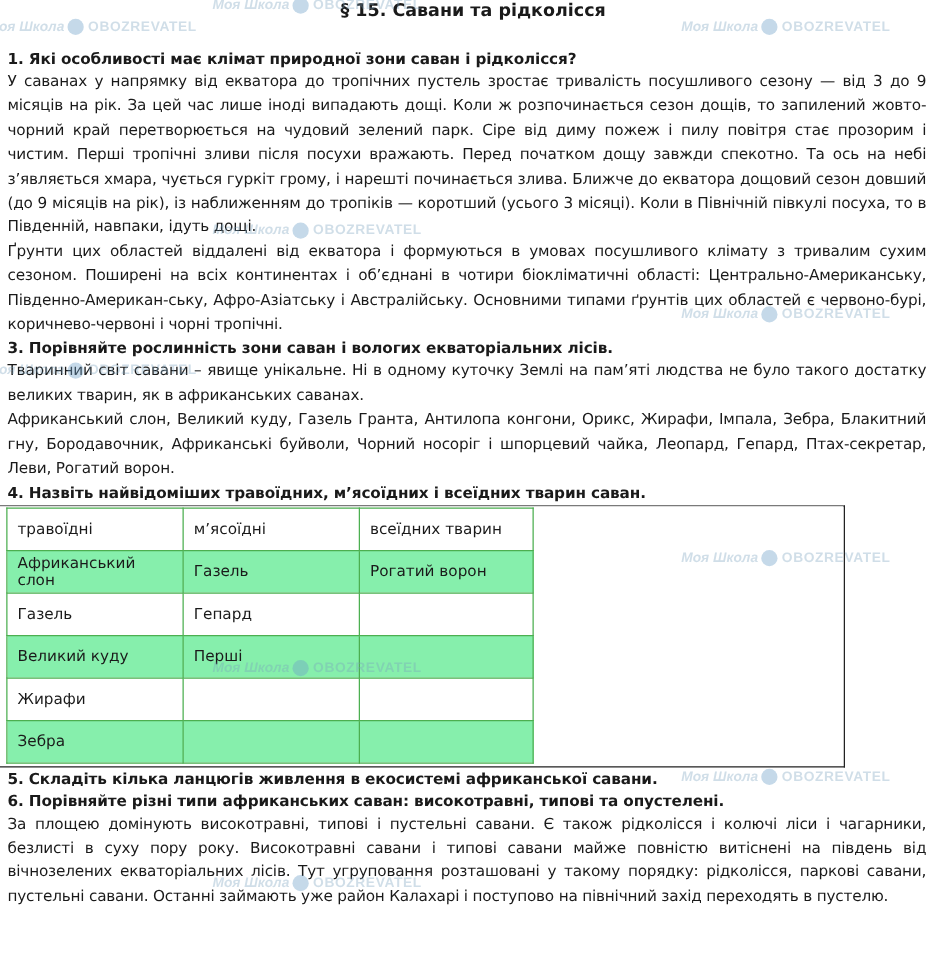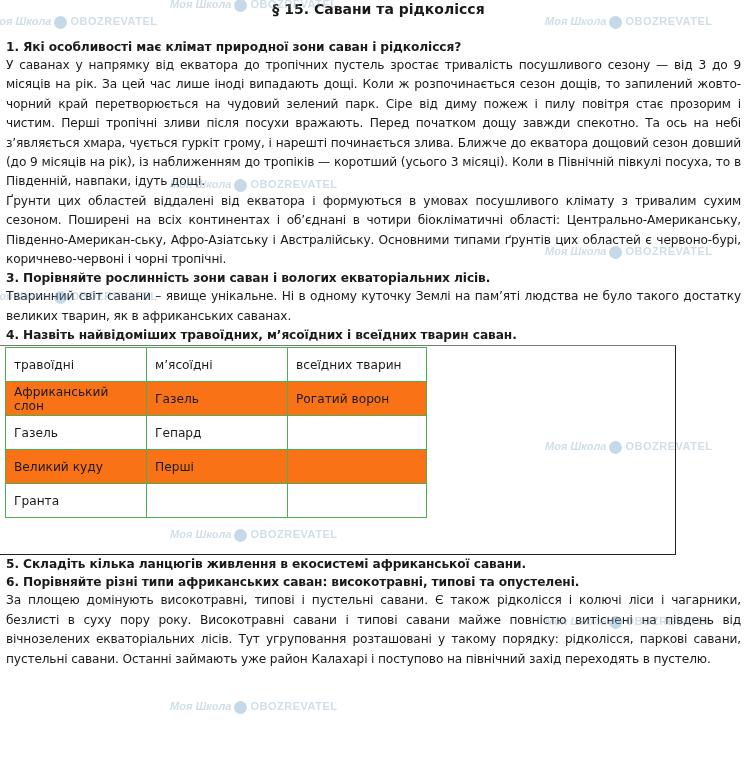--- a/index.html
+++ b/index.html
@@ -27,21 +27,21 @@
     border-top: 1.5px solid #7a7a7a; border-right: 1.5px solid #222;
     border-bottom: 1.5px solid #222; box-sizing: border-box; margin-top: 1px;
   }
   table.animals {
     position: absolute; left: 5px; top: 1px; border-collapse: collapse;
     width: 422px; font-size: 12.2px;
   }
   table.animals td {
     border: 1.2px solid #4caf50; padding: 0 8px; height: 33px; vertical-align: middle;
   }
-  table.animals tr.shade td { background: #f97316; }
+  table.animals tr.shade td { background: #86efac; }
   table.animals td.c1 { width: 124px; }
   table.animals td.c2 { width: 124px; }
   .wm {
     position: absolute; font-size: 11px; font-weight: bold; font-style: italic;
     color: rgba(120,160,190,0.35); white-space: nowrap; pointer-events: none;
     font-family: "Liberation Sans", sans-serif;
   }
   .wm .logo {
     display: inline-block; width: 13px; height: 13px; border-radius: 50%;
     background: rgba(110,160,200,0.4); vertical-align: middle; margin: 0 3px;
@@ -54,20 +54,21 @@
 <div class="page">
   <h1 class="title">§ 15. Савани та рідколісся</h1>
 
   <p class="q first">1. Які особливості має клімат природної зони саван і рідколісся?</p>
   <p class="p">У саванах у напрямку від екватора до тропічних пустель зростає тривалість посушливого сезону — від 3 до 9 місяців на рік. За цей час лише іноді випадають дощі. Коли ж розпочинається сезон дощів, то запилений жовто-чорний край перетворюється на чудовий зелений парк. Сіре від диму пожеж і пилу повітря стає прозорим і чистим. Перші тропічні зливи після посухи вражають. Перед початком дощу завжди спекотно. Та ось на небі з’являється хмара, чується гуркіт грому, і нарешті починається злива. Ближче до екватора дощовий сезон довший (до 9 місяців на рік), із наближенням до тропіків — коротший (усього 3 місяці). Коли в Північній півкулі посуха, то в Південній, навпаки, ідуть дощі.</p>
 
   <p class="p">Ґрунти цих областей віддалені від екватора і формуються в умовах посушливого клімату з тривалим сухим сезоном. Поширені на всіх континентах і об’єднані в чотири біокліматичні області: Центрально-Американську, Південно-Американ-ську, Афро-Азіатську і Австралійську. Основними типами ґрунтів цих областей є червоно-бурі, коричнево-червоні і чорні тропічні.</p>
 
   <p class="q">3. Порівняйте рослинність зони саван і вологих екваторіальних лісів.</p>
   <p class="p">Тваринний світ савани – явище унікальне. Ні в одному куточку Землі на пам’яті людства не було такого достатку великих тварин, як в африканських саванах.</p>
+  <p class="p">Африканський слон, Великий куду, Газель Гранта, Антилопа конгони, Орикс, Жирафи, Імпала, Зебра, Блакитний гну, Бородавочник, Африканські буйволи, Чорний носоріг і шпорцевий чайка, Леопард, Гепард, Птах-секретар, Леви, Рогатий ворон.</p>
 
   <p class="q">4. Назвіть найвідоміших травоїдних, м’ясоїдних і всеїдних тварин саван.</p>
   <div class="box">
     <table class="animals">
       <tbody>
           <tr>
         <td class="c1">травоїдні</td>
         <td class="c2">м’ясоїдні</td>
         <td>всеїдних тварин</td>
       </tr>
@@ -80,21 +81,26 @@
         <td>Газель</td>
         <td>Гепард</td>
         <td></td>
       </tr>
       <tr class="shade">
         <td>Великий куду</td>
         <td>Перші</td>
         <td></td>
       </tr>
       <tr>
-        <td>Гранта</td>
+        <td>Жирафи</td>
+        <td></td>
+        <td></td>
+      </tr>
+      <tr class="shade">
+        <td>Зебра</td>
         <td></td>
         <td></td>
       </tr>
     </tbody>
       </table>
   </div>
 
   <p class="q">5. Складіть кілька ланцюгів живлення в екосистемі африканської савани.</p>
 
   <p class="q">6. Порівняйте різні типи африканських саван: високотравні, типові та опустелені.</p>

